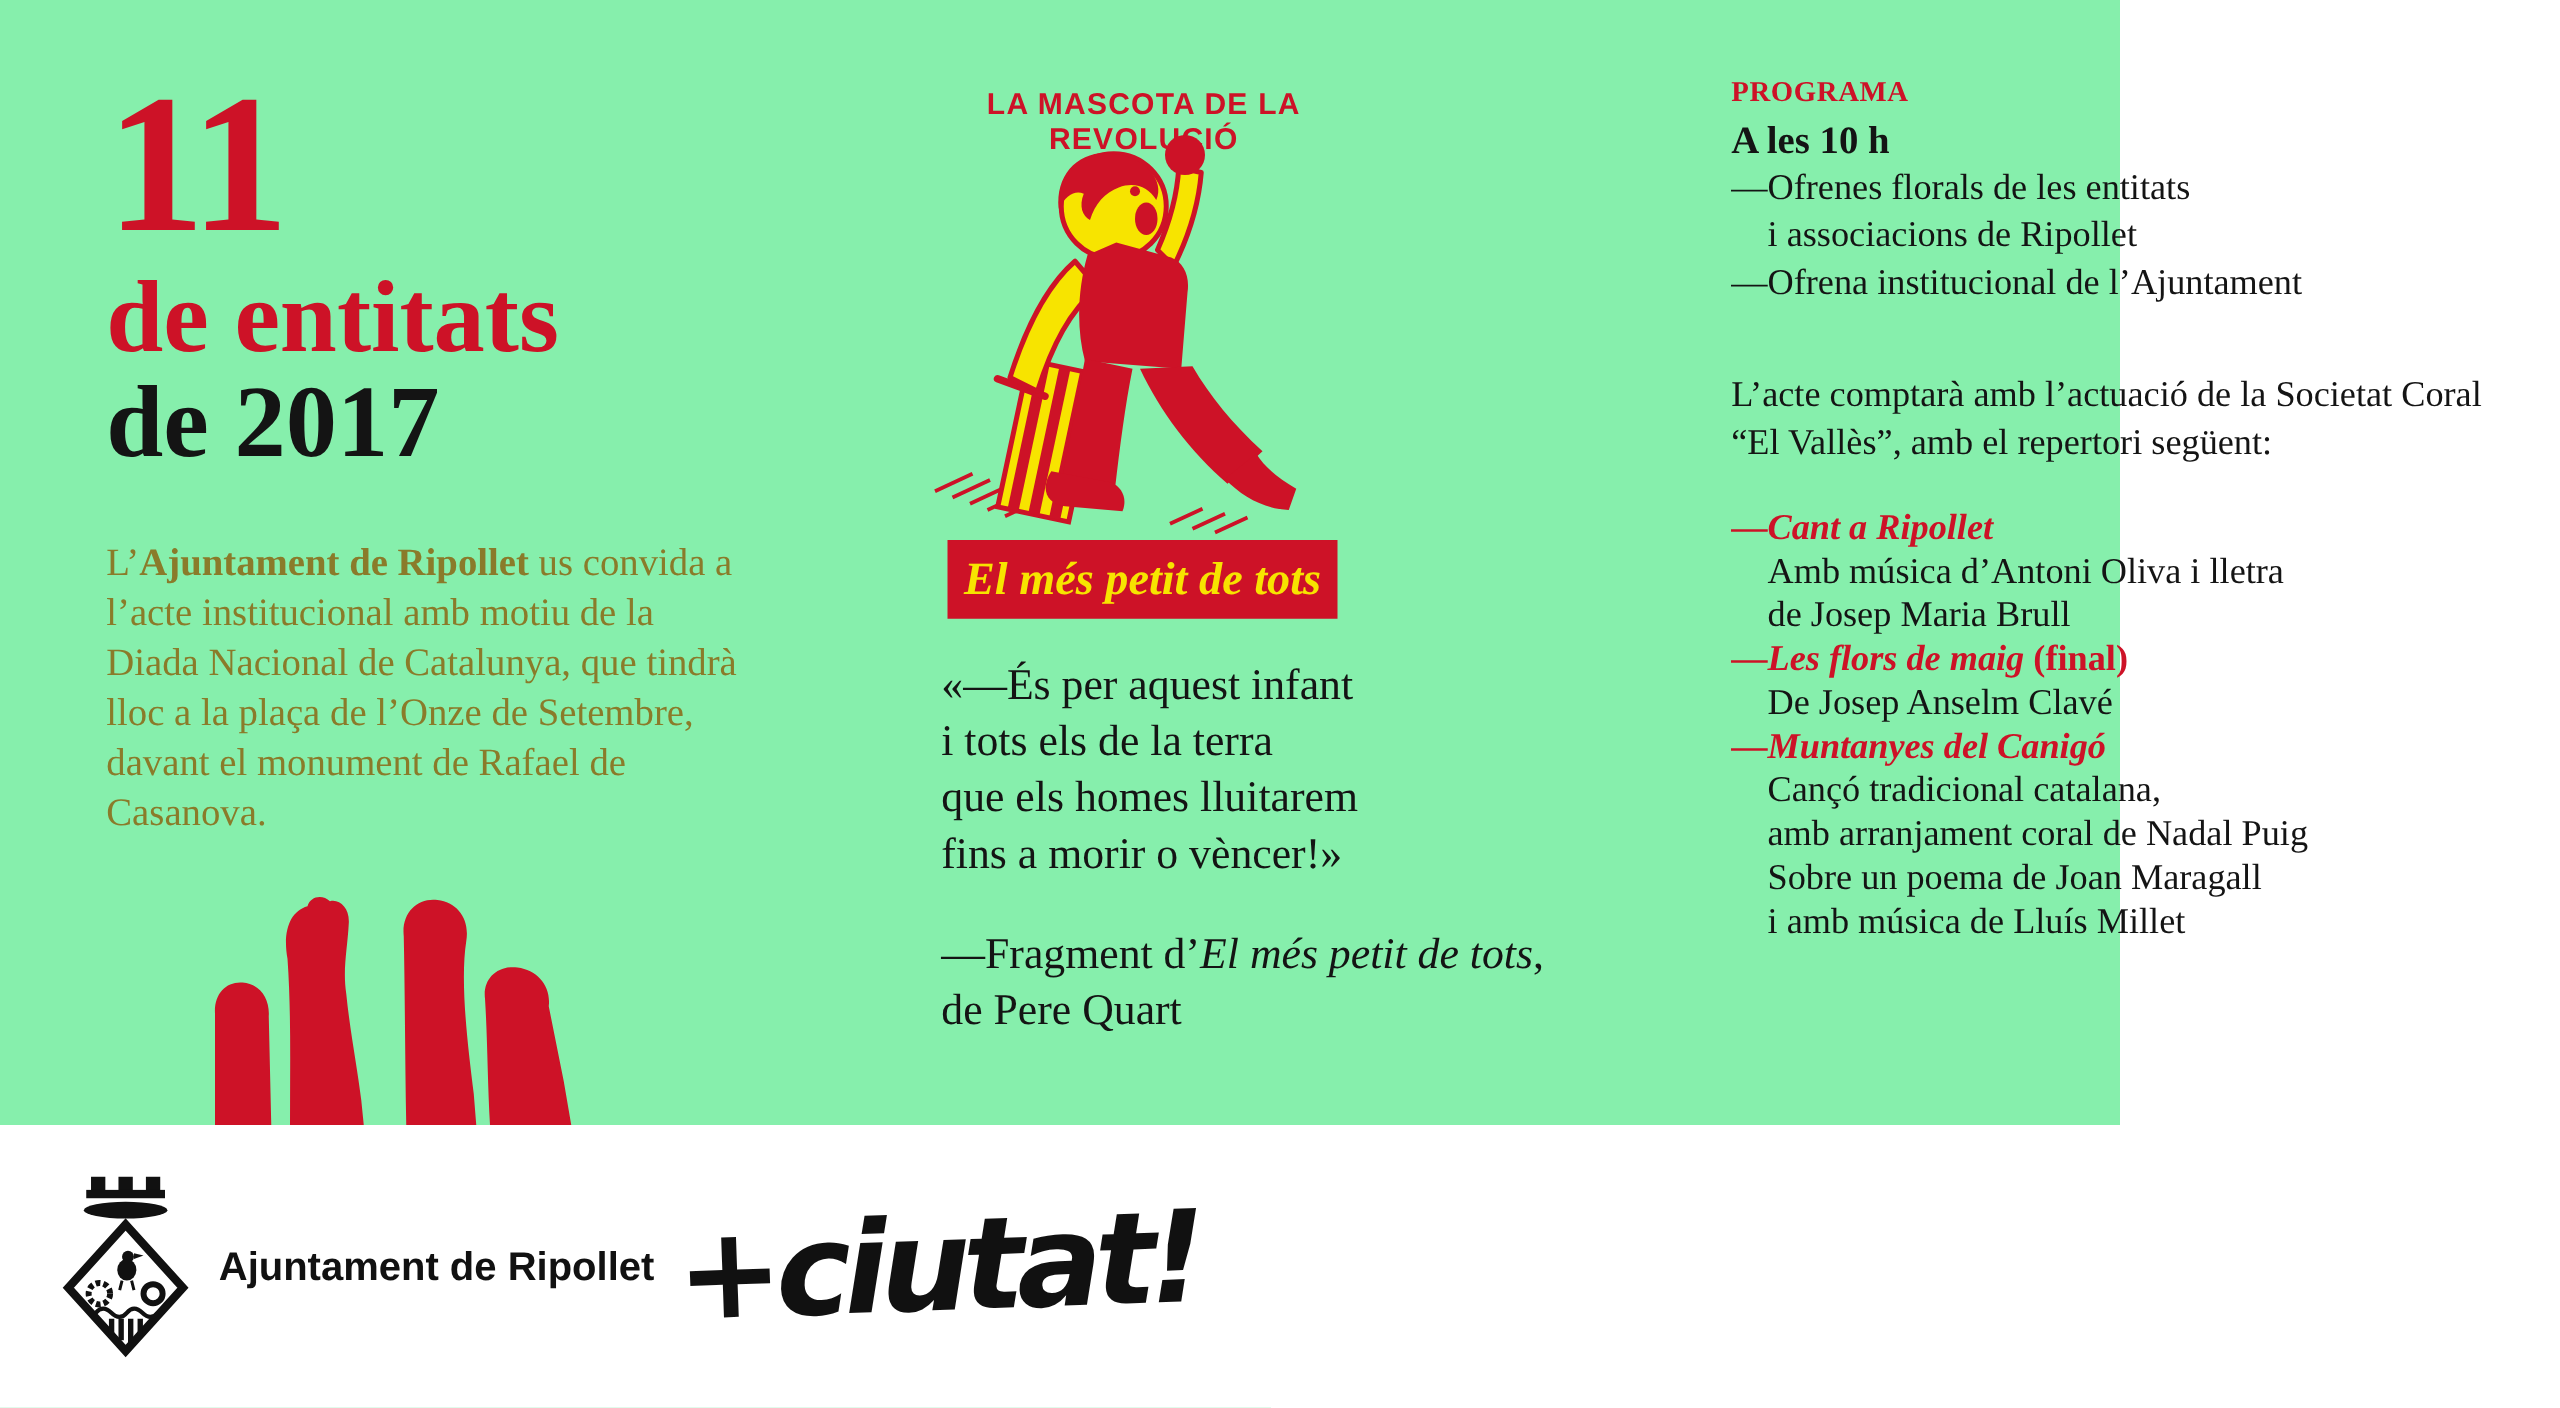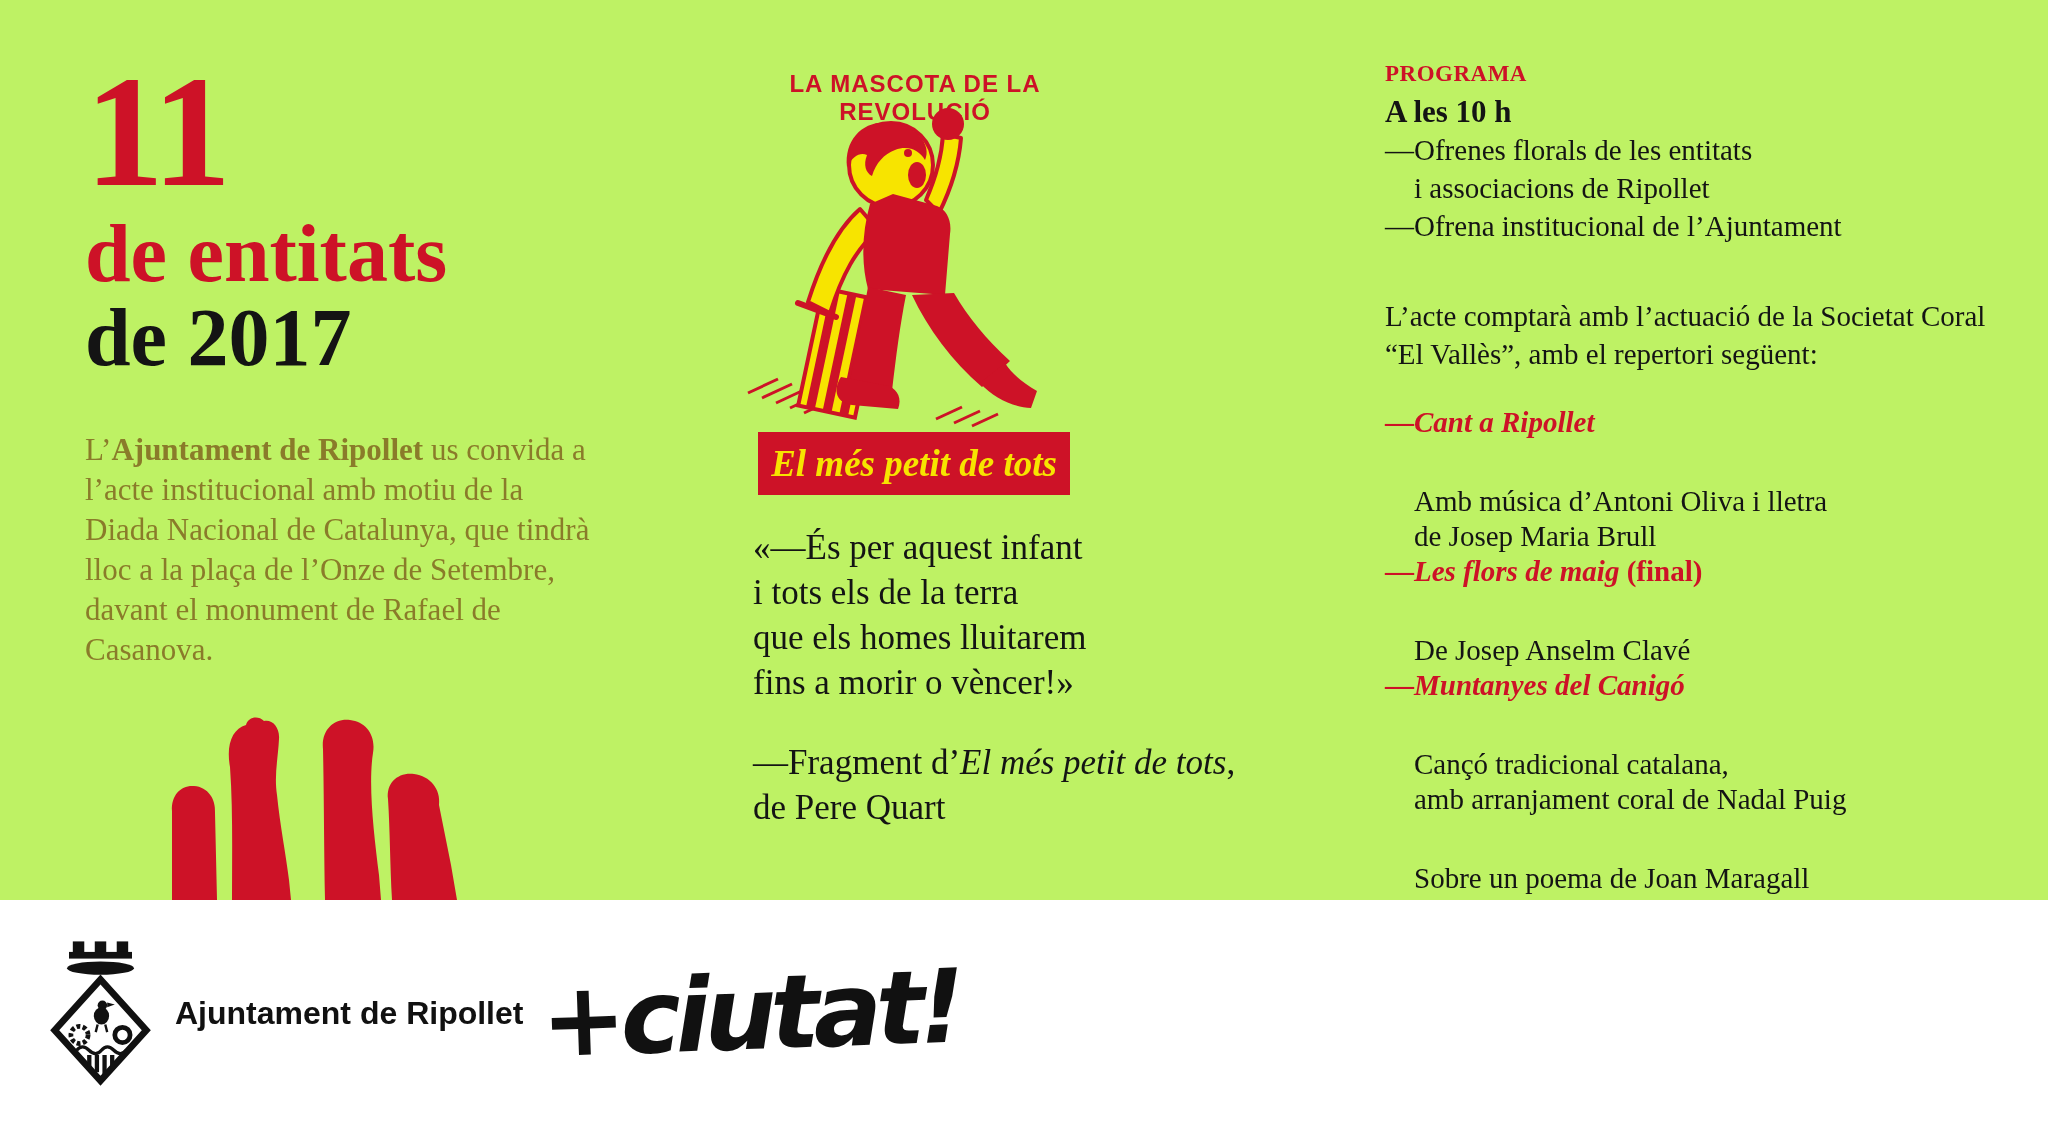--- a/index.html
+++ b/index.html
@@ -1,21 +1,21 @@
 <!DOCTYPE html>
 <html><head>
 <meta charset="utf-8">
 <style>
   * { margin:0; padding:0; box-sizing:border-box; }
   html,body { width:2048px; height:1126px; }
   body { position:relative; background:#ffffff; overflow:hidden;
          font-family:"Liberation Serif","DejaVu Serif",serif; }
 
-  .yellow-area { position:absolute; left:0; top:0; width:2048px; height:900px;
-                 background:#bef264; }
+  .yellow-area { position:absolute; left:0; top:0; width:1696px; height:900px;
+                 background:#86efac; }
 
   
   .date-heading { position:absolute; left:85px; top:52px; }
   .date-day  { font-weight:700; font-size:158px; line-height:160px; color:#CD1227; letter-spacing:-3px; }
   .date-l2   { font-weight:700; font-size:82px;  line-height:84px;  color:#CD1227; }
   .date-l3   { font-weight:700; font-size:82px;  line-height:84px;  color:#141414; }
 
   .intro { position:absolute; left:85px; top:430px; width:505px;
            font-size:31px; line-height:40px; color:#8A7B2A; }
   .intro strong { font-weight:700; color:#8A7B2A; }
@@ -44,21 +44,21 @@
   .program-time  { font-weight:700; font-size:31px; line-height:38px; color:#141414; }
   .event-row { display:flex; }
   .event-dash { flex:0 0 auto; }
   .event-text { flex:1; white-space:pre-line; }
   .coral-note { margin-top:52px; white-space:pre-line; }
   .repertoire { margin-top:32px; line-height:35px; }
   .rep-title-row { }
   .rep-dash { color:#CD1227; font-weight:700; }
   .rep-title { color:#CD1227; font-weight:700; font-style:italic; }
   .rep-suffix { color:#CD1227; font-weight:700; }
-  .rep-details { padding-left:29px; white-space:pre-line;margin-top:44px; }
+  .rep-details { padding-left:29px; white-space:pre-line; }
 
   
   .footer { position:absolute; left:0; top:900px; width:2048px; height:226px;
             background:#ffffff; display:flex; align-items:center; padding-left:48px; }
   .crest { width:105px; height:148px; flex:0 0 auto; }
   .org-name { font-family:"Liberation Sans","DejaVu Sans",sans-serif; font-weight:700;
               font-size:32px; color:#111111; margin-left:22px; }
   .ciutat-logo { font-family:"DejaVu Sans","Liberation Sans",sans-serif; font-weight:700;
                  font-style:italic; font-size:102px; color:#111111; letter-spacing:-6px;
                  margin-left:18px; transform:rotate(-2deg); }

